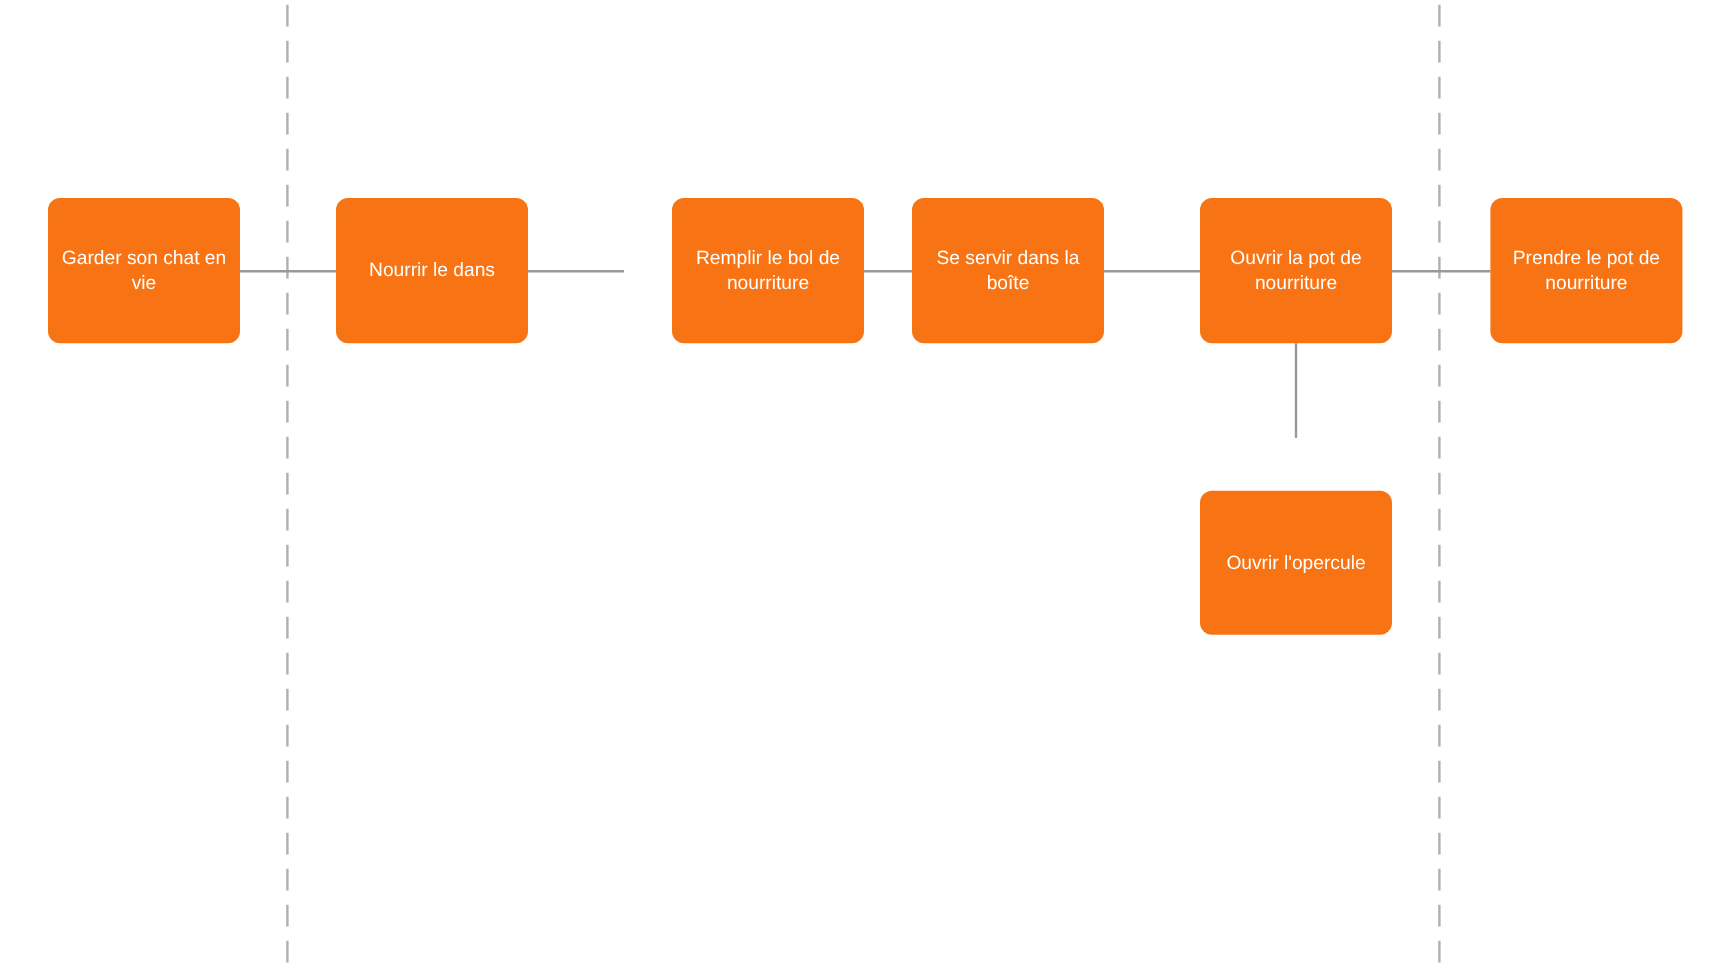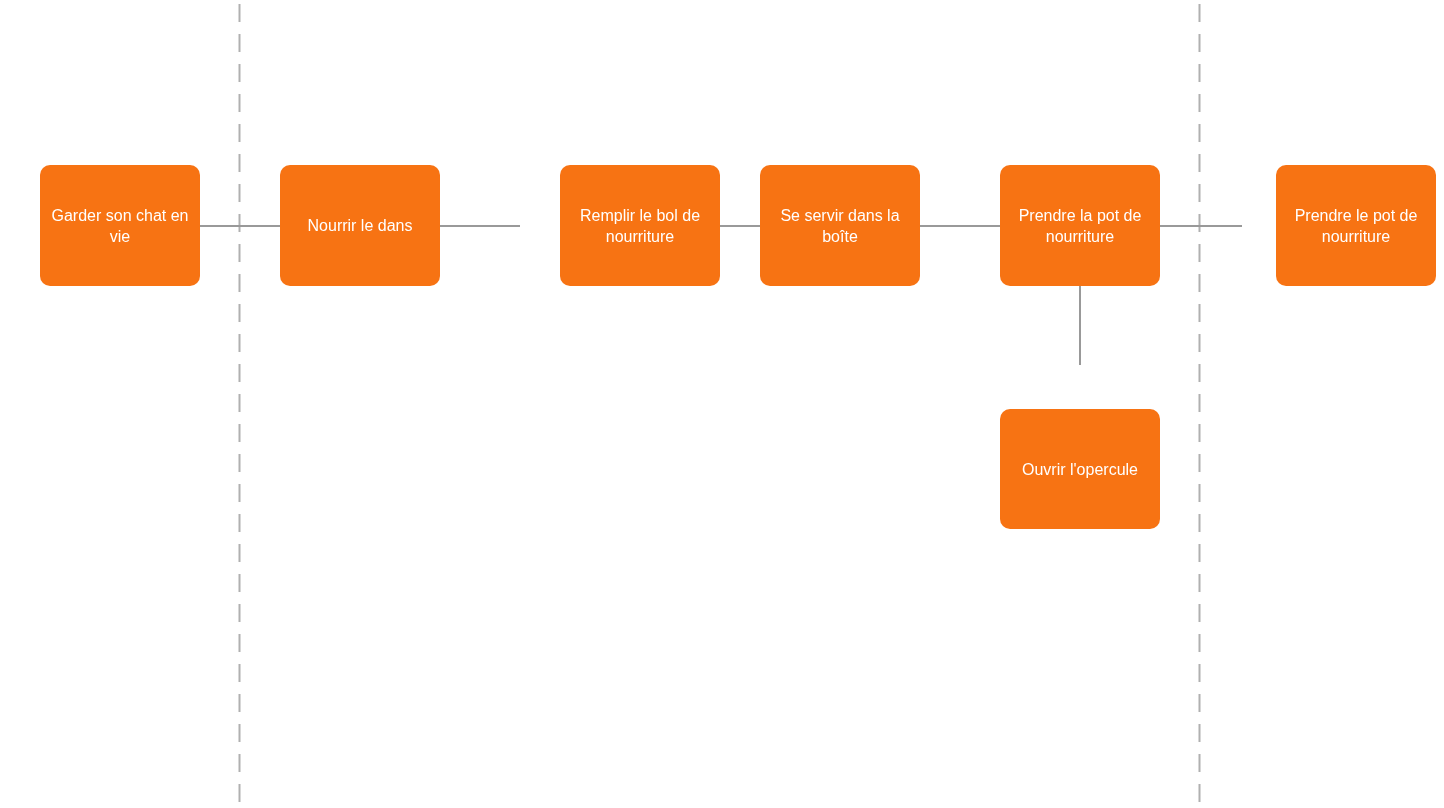--- a/index.html
+++ b/index.html
@@ -49,21 +49,21 @@
     text-align: center;
     font-size: 16px;
     line-height: 21px;
     cursor: default;
   }
   .n1 { left: 40px;   top: 165px; }
   .n2 { left: 280px;  top: 165px; }
   .n3 { left: 520px;  top: 165px; margin-left: 40px; }
   .n4 { left: 760px;  top: 165px; align-items: center; }
   .n5 { left: 1000px; top: 165px; }
-  .n6 { left: 1276px; top: 165px; }
+  .n6 { left: 1242px; top: 165px; }
   .n7 { left: 1000px; top: 365px; height: 120px; margin-top: 44px; }
 </style>
 </head>
 <body>
 
 <div class="canvas">
 
   <svg class="connector-layer" viewBox="0 0 1444 808" xmlns="http://www.w3.org/2000/svg">
 
     <line class="guide" x1="239.5" y1="4" x2="239.5" y2="808"></line>
@@ -88,21 +88,21 @@
 
   <div class="node n3">
     <span>Remplir le bol de nourriture</span>
   </div>
 
   <div class="node n4">
     <span>Se servir dans la boîte</span>
   </div>
 
   <div class="node n5">
-    <span>Prendre la pot de nourriture</span>
+    <span>Ouvrir la pot de nourriture</span>
   </div>
 
   <div class="node n6">
     <span>Prendre le pot de nourriture</span>
   </div>
 
   <div class="node n7">
     <span>Ouvrir l'opercule</span>
   </div>
 

